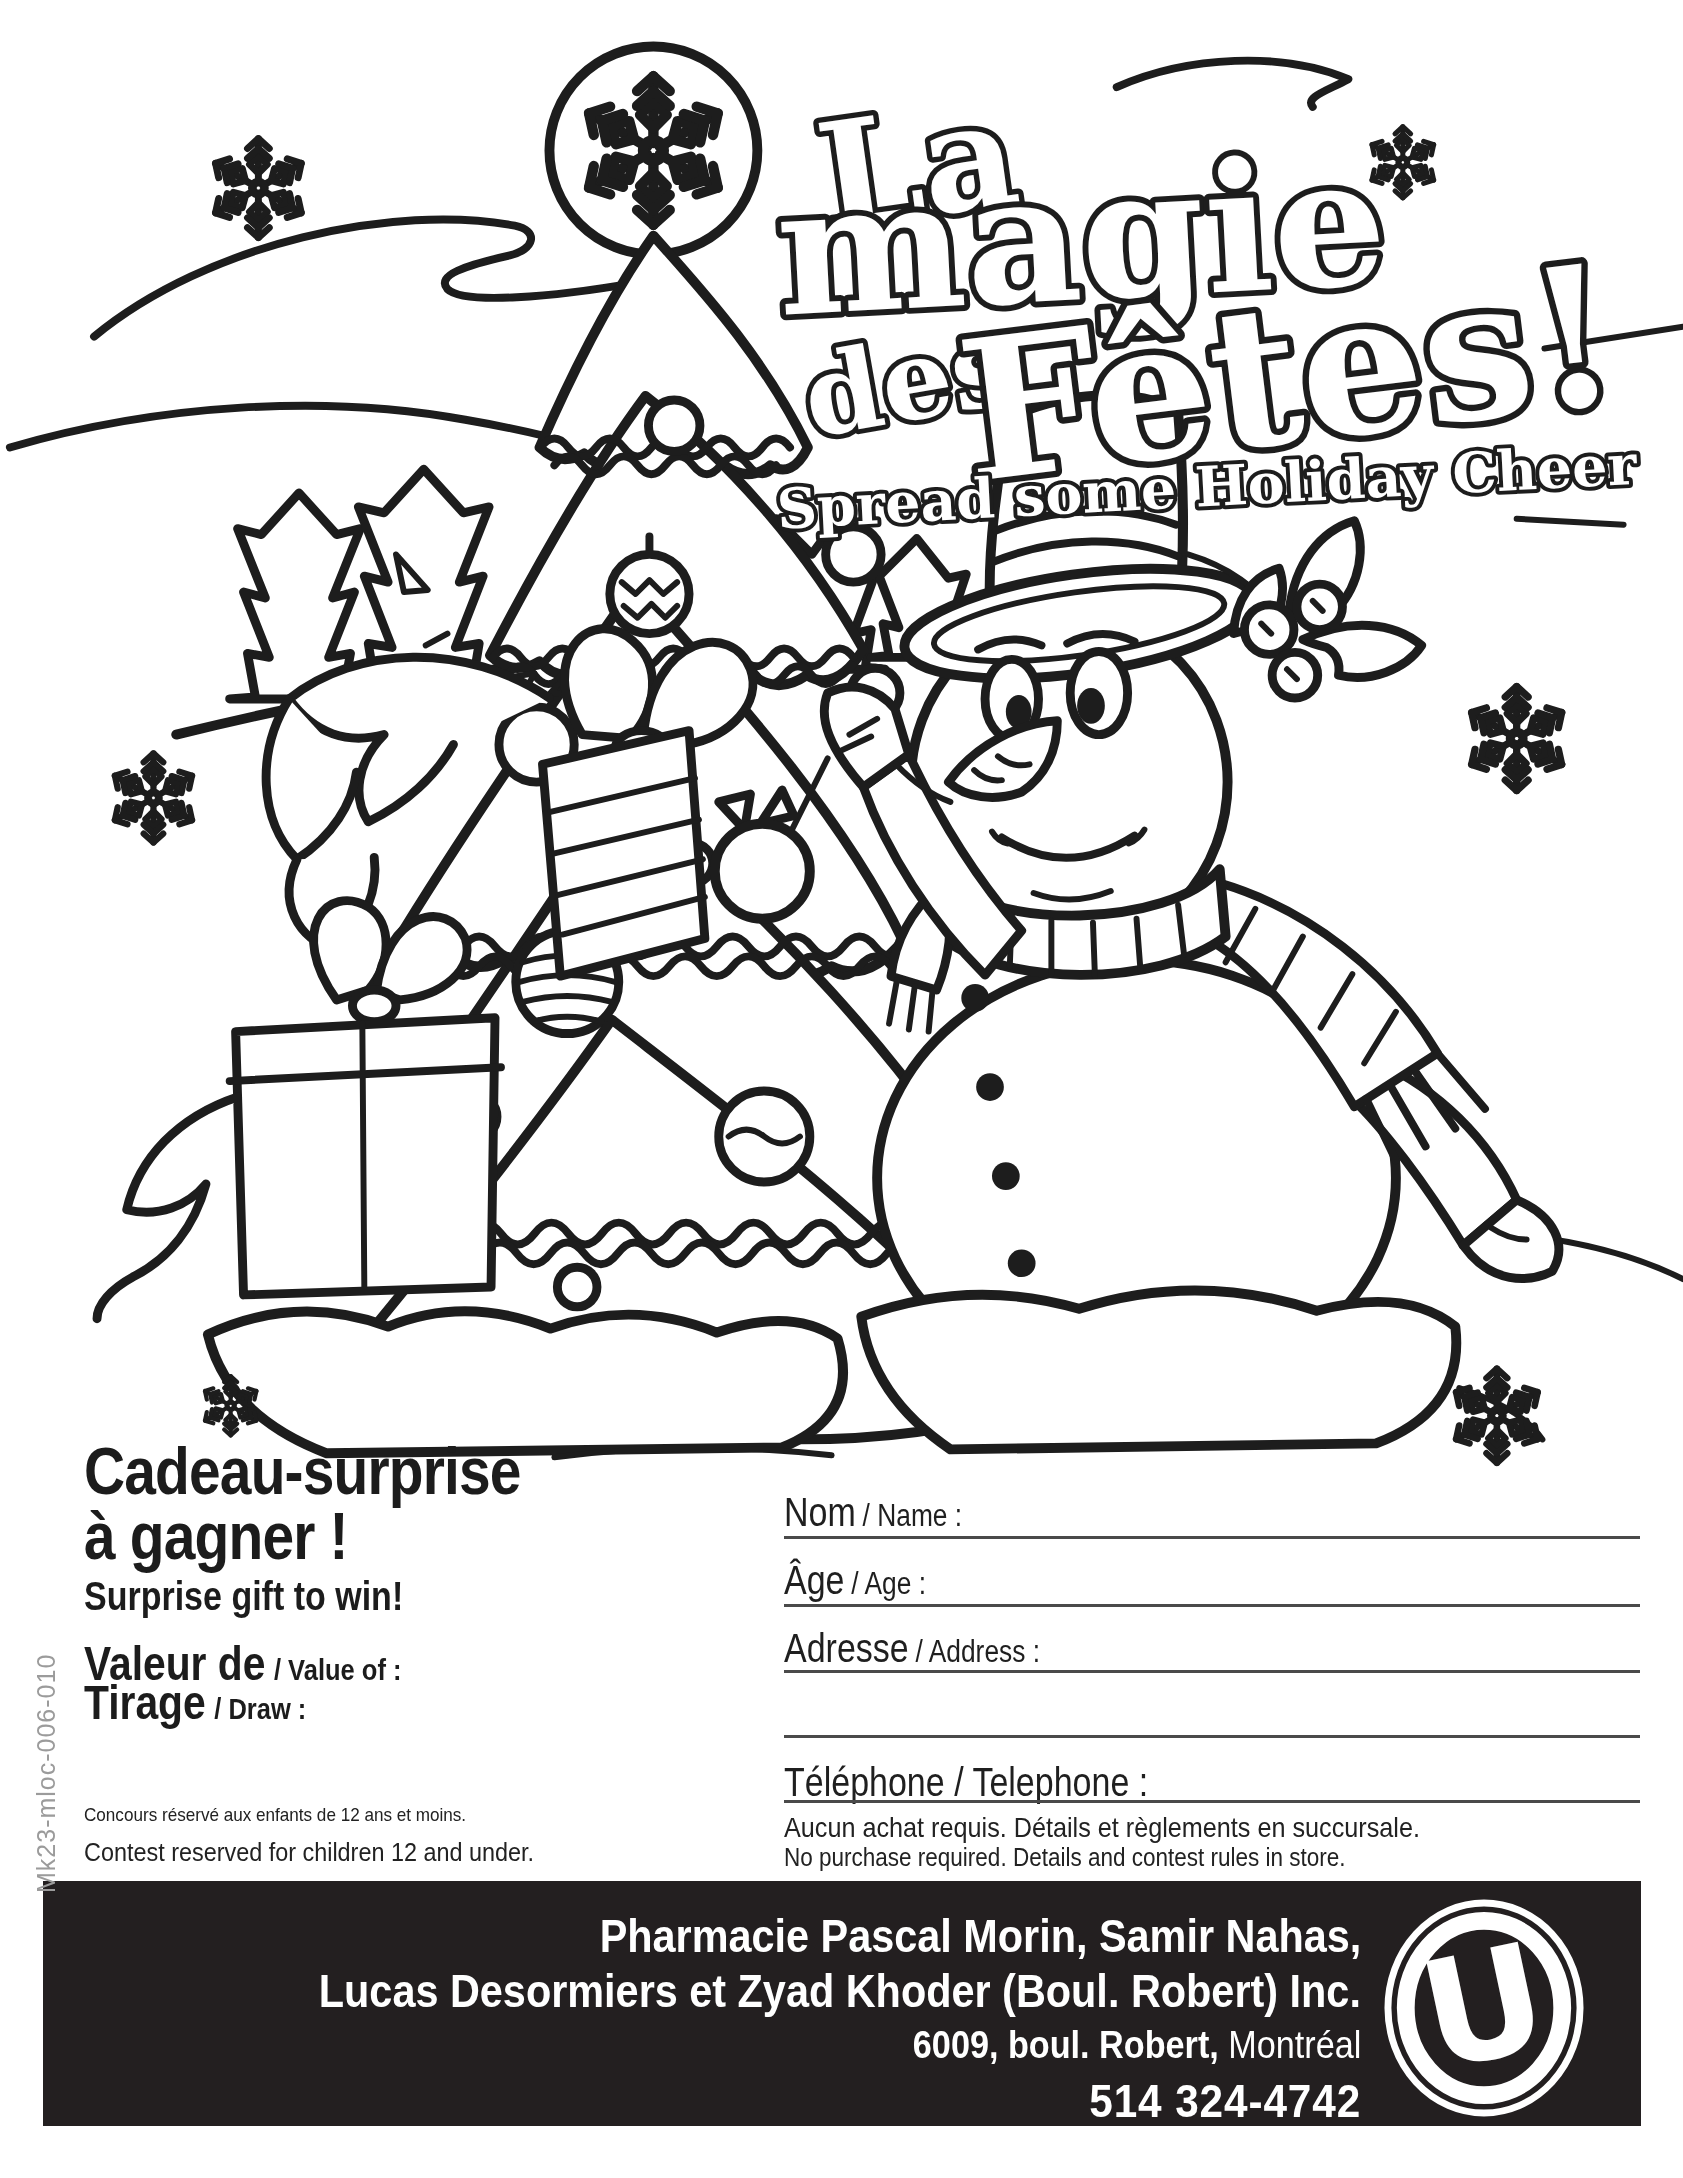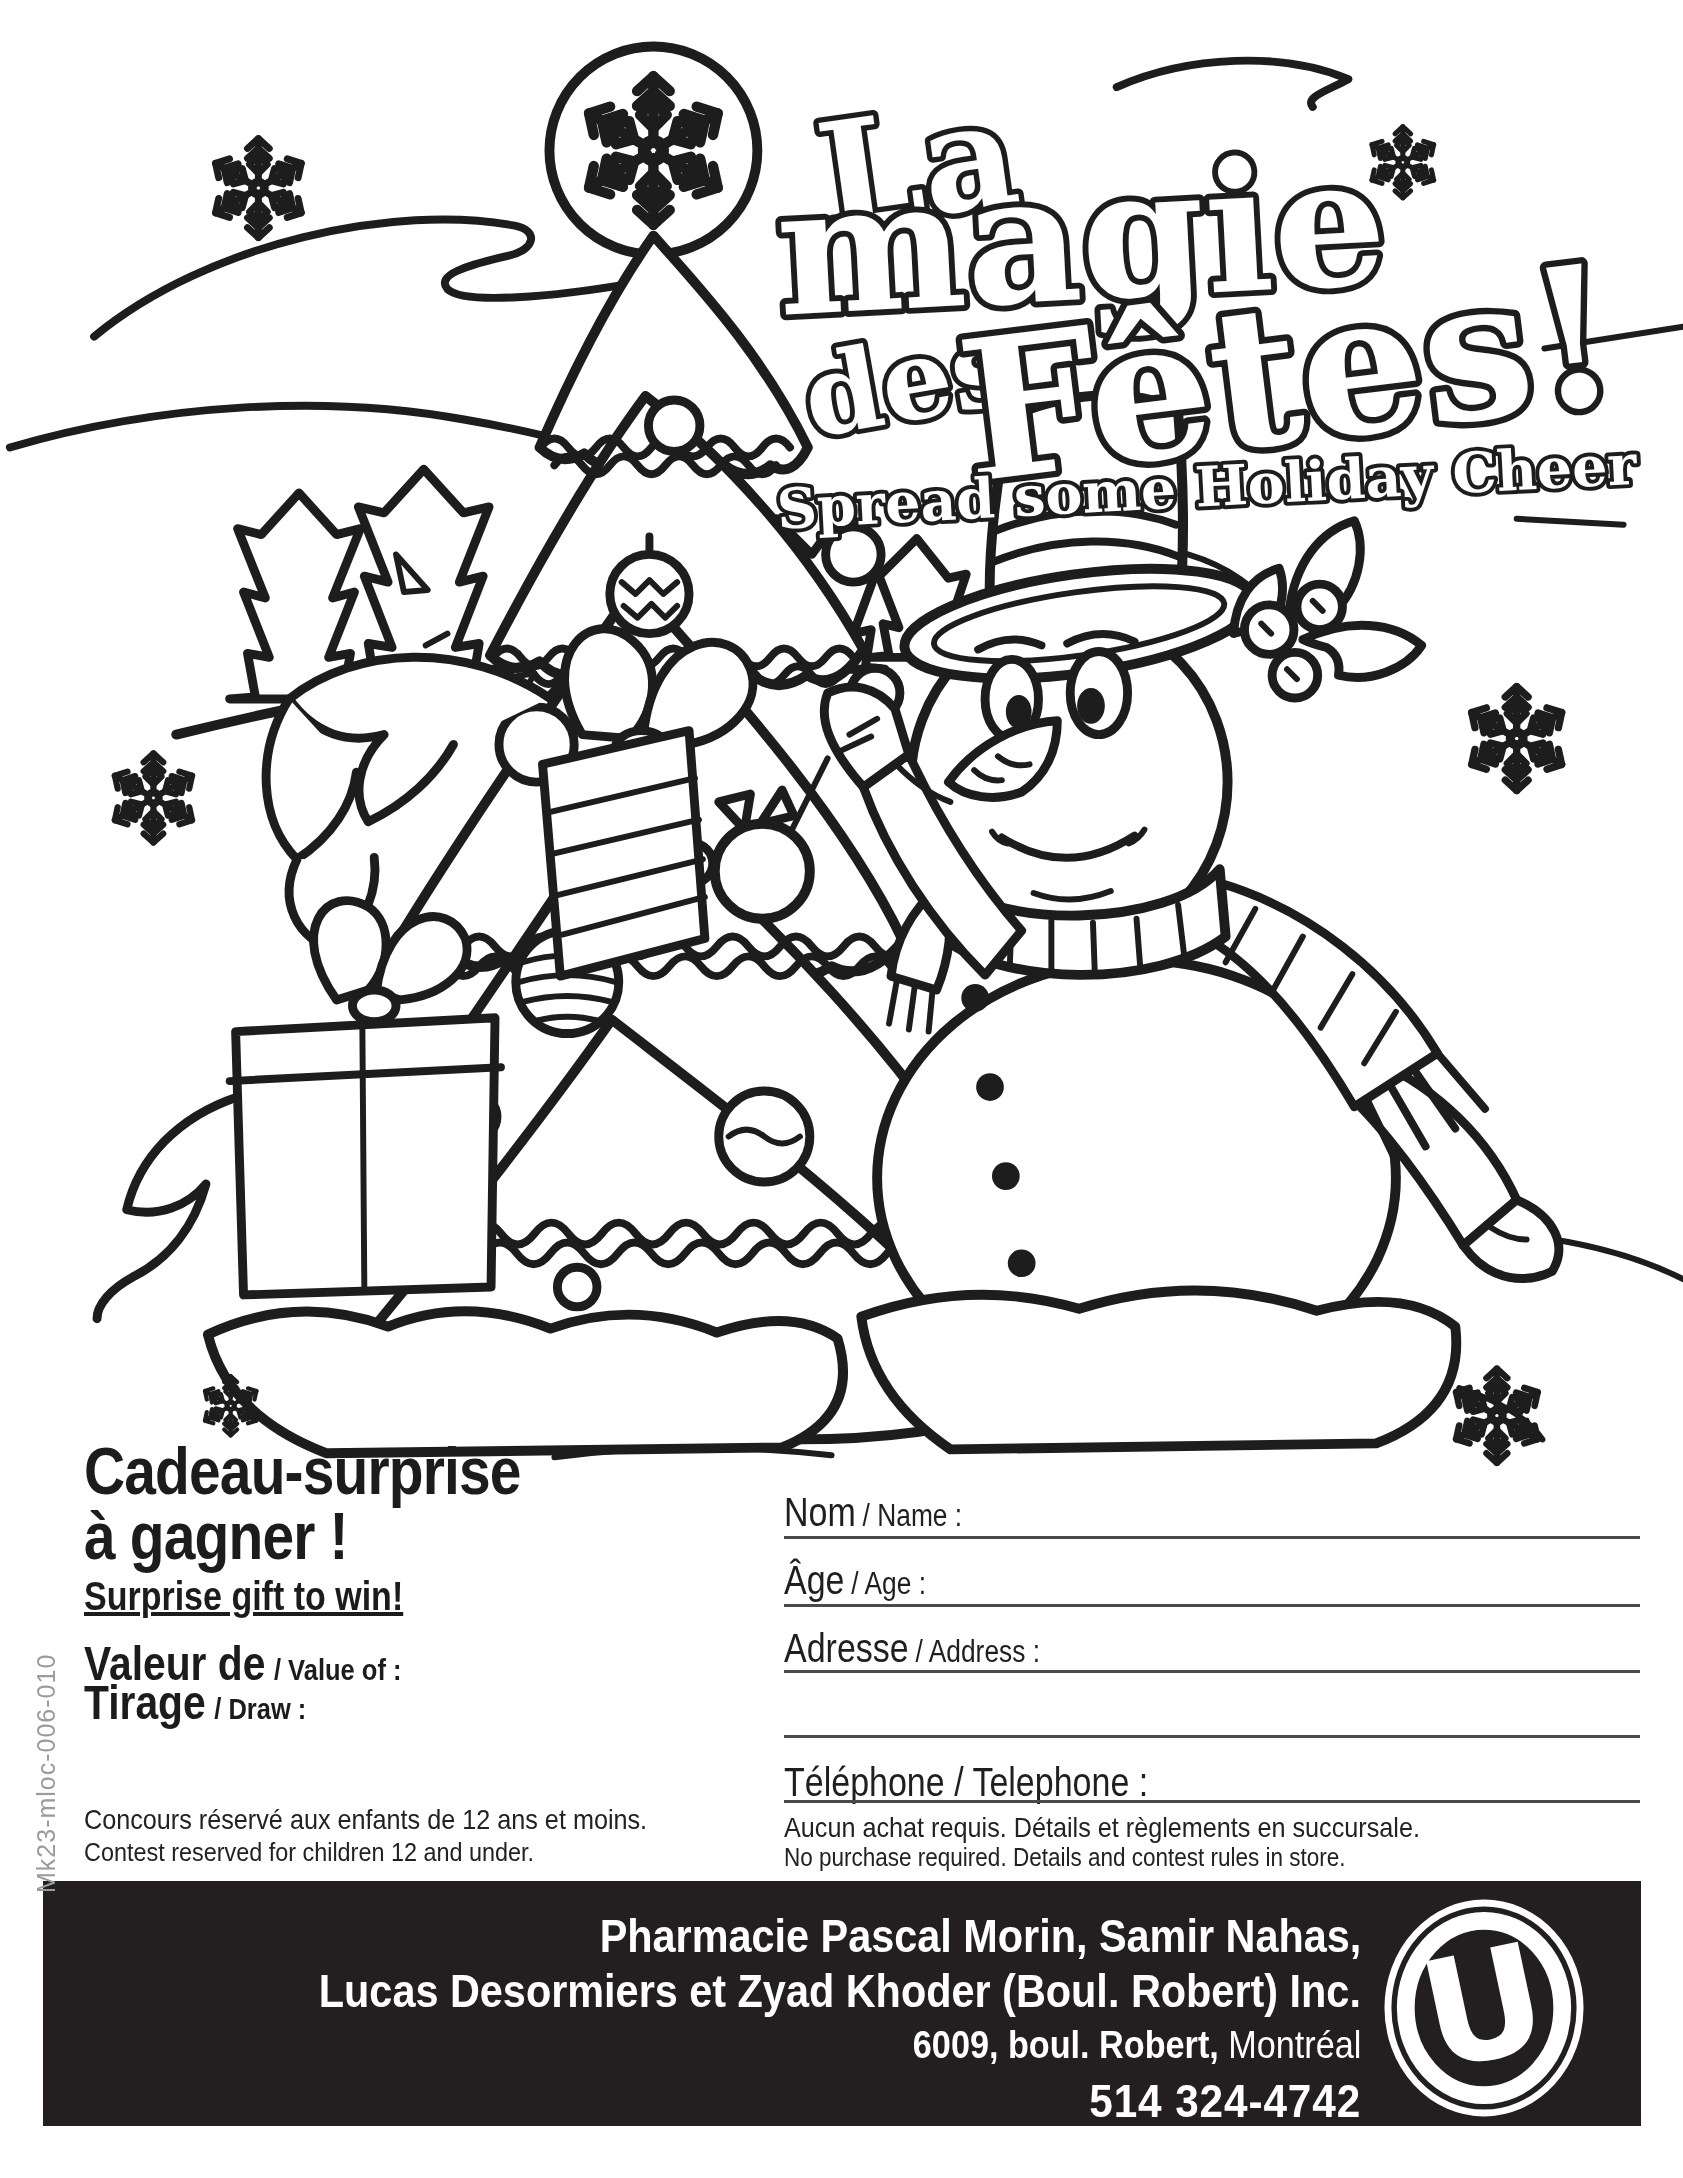--- a/index.html
+++ b/index.html
@@ -13,21 +13,21 @@
   .thick{stroke-width:10;}
   .fillb{fill:#1d1d1d;stroke:none;}
   .fl{fill:none;stroke:#1d1d1d;stroke-width:7;stroke-linecap:round;stroke-linejoin:round;}
   .bubble{font-family:"DejaVu Serif",serif;font-weight:bold;fill:#ffffff;stroke:#1d1d1d;
           paint-order:stroke;stroke-linejoin:round;stroke-linecap:round;}
   
   .abs{position:absolute;}
   .cond{transform:scaleX(.85);transform-origin:left top;display:block;}
   .cond9{transform:scaleX(.9);transform-origin:left top;display:block;}
   .headline{left:84px;top:1438px;font-size:67px;line-height:65px;font-weight:bold;letter-spacing:-1px;}
-  .headline-en{left:84px;top:1574px;font-size:40px;font-weight:bold;text-decoration:underline;}
+  .headline-en{left:84px;top:1574px;font-size:40px;font-weight:bold;}
   .label-row{left:84px;font-size:48px;font-weight:bold;white-space:nowrap;text-align:right;}
   .label-row .en{font-size:30px;margin-left:10px;}
   .fineprint{left:84px;font-weight:400;color:#222222;white-space:nowrap;}
   
   .frm-label{left:784px;font-size:40px;font-weight:400;color:#1f1f1f;white-space:nowrap;
              transform:scaleX(.85);transform-origin:left top;}
   .frm-label .sm{font-size:31px;margin-left:8px;}
   .frm-line{left:784px;width:856px;height:0;border-top:3px solid #4a4a4a;}
   .notice{left:784px;font-weight:400;color:#222222;white-space:nowrap;
           transform:scaleX(.9);transform-origin:left top;}
@@ -276,21 +276,21 @@
   </div>
   <div class="abs headline-en">
     <span class="cond">Surprise gift to win!</span>
   </div>
   <div class="abs label-row" style="top:1636px;">
     <span class="cond"><span>Valeur de</span><span class="en">/ Value of :</span></span>
   </div>
   <div class="abs label-row" style="top:1675px;">
     <span class="cond"><span>Tirage</span><span class="en">/ Draw :</span></span>
   </div>
-  <div class="abs fineprint" style="top:1804px;font-size:28px;">
+  <div class="abs fineprint" style="top:1804px;font-size:19px;">
     <span class="cond9">Concours réservé aux enfants de 12 ans et moins.</span>
   </div>
   <div class="abs fineprint" style="top:1837px;font-size:26px;text-align:right;">
     <span class="cond9">Contest reserved for children 12 and under.</span>
   </div>
 
   <div class="abs frm-label" style="top:1490px;">
     <span>Nom</span><span class="sm">/ Name :</span>
   </div>
   <div class="abs frm-line" style="top:1536px;"></div>

